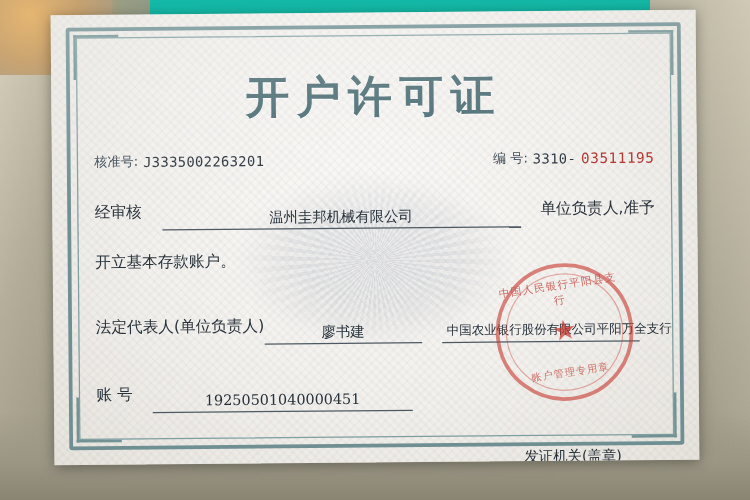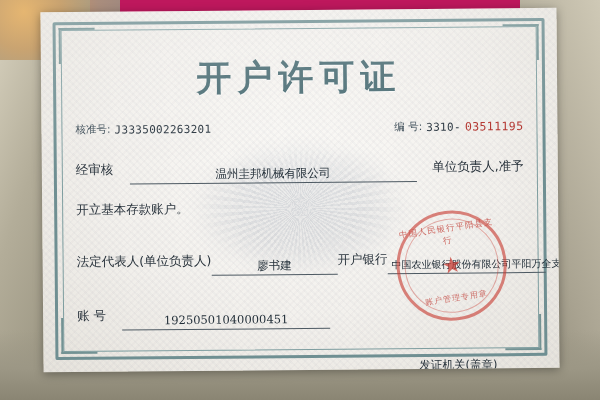--- a/index.html
+++ b/index.html
@@ -10,21 +10,21 @@
     width: 600px;
     height: 400px;
     overflow: hidden;
     font-family: "DejaVu Sans", sans-serif;
     background: #c8c3b2;
   }
   .photo {
     position: relative;
     width: 600px;
     height: 400px;
-    background: #be185d;
+    background: #14b8a6;
     overflow: hidden;
   }
   
   .bg-left {
     position: absolute;
     left: 0; top: 0;
     width: 90px; height: 400px;
     background: linear-gradient(110deg, #d8d2bf 0%, #b3ad99 40%, #8e8976 100%);
   }
   .bg-topleft {
@@ -311,21 +311,20 @@
         </div>
 
         <div class="line l2">
           <span class="label">开立基本存款账户。</span>
         </div>
 
         <div class="line l3">
           <span class="label">法定代表人(单位负责人)</span>
           <span class="fill rep-fill handwrite">廖书建</span>
           <span class="gap"></span>
-          <span class="label">开户银行</span>
           <span class="fill bank-fill handwrite">中国农业银行股份有限公司平阳万全支行</span>
         </div>
 
         <div class="line l4">
           <span class="label">账  号</span>
           <span class="gap"></span>
           <span class="fill acct-fill handwrite">19250501040000451</span>
         </div>
 
       </div>

